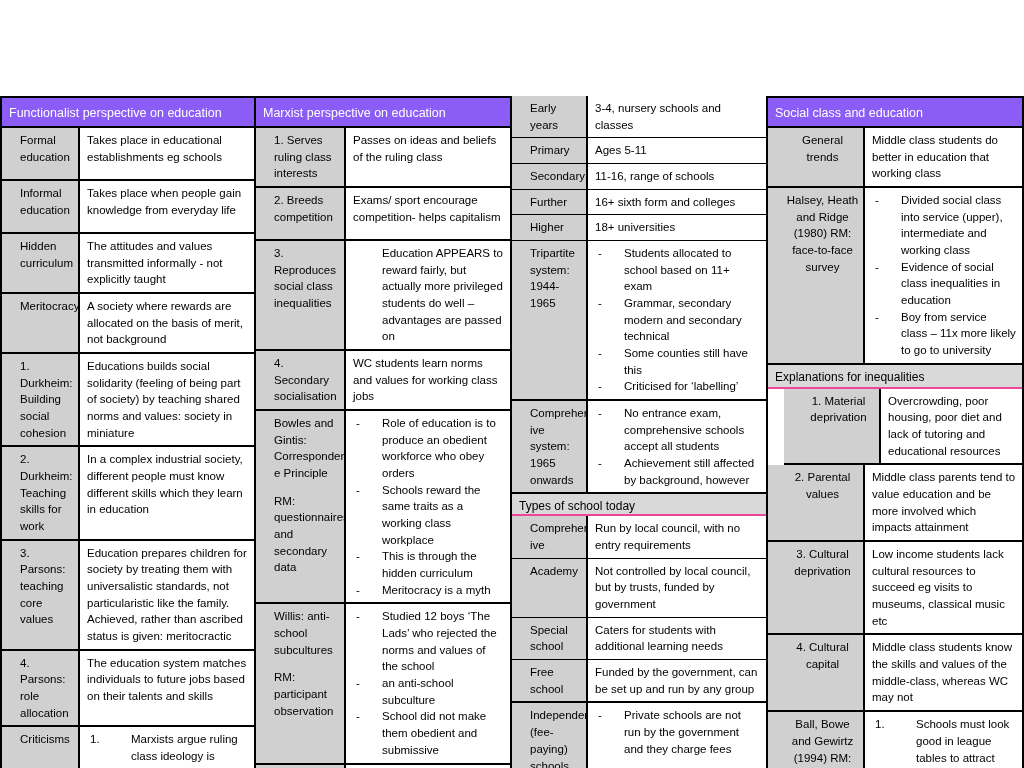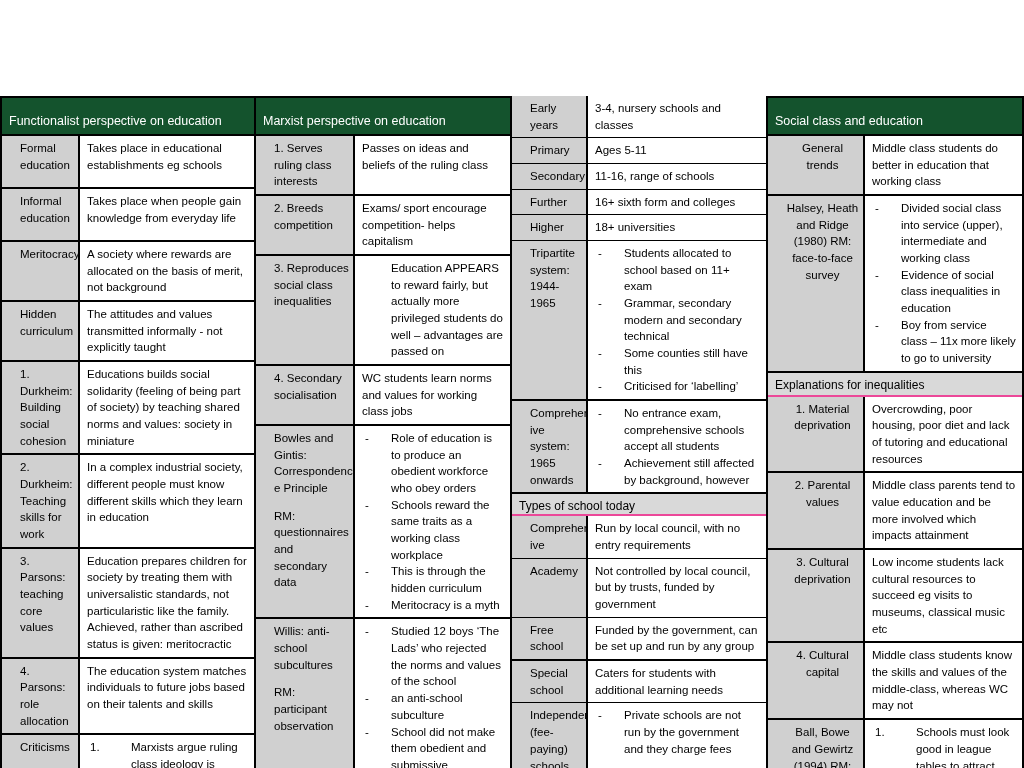--- a/index.html
+++ b/index.html
@@ -30,25 +30,25 @@
     border-left: 2px solid #000;
     border-right: 2px solid #000;
     background: #fff;
   }
   .col.c1 { width: 256px; border-left: 2px solid #000; }
   .col.c2 { width: 256px; border-left: 0; }
   .col.c3 { width: 256px; border-left: 0; }
   .col.c4 { width: 256px; border-left: 0; border-right: 2px solid #000; }
 
   .colhead {
-    background: #14532d;
+    background: #8b5cf6;
     color: #ffffff;
     font-size: 12.5px;
     line-height: 1.2;
-    padding: 16px 6px 5px 7px;
+    padding: 8px 6px 5px 7px;
     border-top: 2px solid #000;
     border-bottom: 2px solid #000;
     white-space: nowrap;
     overflow: hidden;
   }
   .bandhead {
     background: #d9d9d9;
     color: #000;
     font-size: 12px;
     line-height: 1.25;
@@ -76,21 +76,21 @@
     background: #fff;
     font-size: 11.5px;
     line-height: 1.45;
     padding: 4px 6px 4px 7px;
     flex: 1 1 auto;
     overflow: hidden;
   }
   
   .c1 .lab { width: 78px; }
   .c1 .val { width: 174px; }
-  .c2 .lab { width: 99px; }
+  .c2 .lab { width: 90px; }
   .c3 .lab { width: 76px; }
   .c4 .lab { width: 97px; text-align: center; }
 
   ul.bul, ol.num {
     margin: 0; padding: 0; list-style: none;
   }
   ul.bul > li {
     position: relative;
     padding-left: 29px;
     line-height: 1.45;
@@ -123,27 +123,27 @@
       <div class="col c1">
         <div class="colhead">Functionalist perspective on education</div>
         <div class="row" style="min-height: 53px;">
           <div class="lab">Formal education</div>
           <div class="val">Takes place in educational establishments eg schools</div>
         </div>
         <div class="row" style="min-height: 53px;">
           <div class="lab">Informal education</div>
           <div class="val">Takes place when people gain knowledge from everyday life</div>
         </div>
+        <div class="row" style="min-height: 52px;">
+          <div class="lab">Hidden curriculum</div>
+          <div class="val">The attitudes and values transmitted informally  - not explicitly taught</div>
+        </div>
         <div class="row" style="min-height: 57px;">
           <div class="lab">Meritocracy</div>
           <div class="val">A society where rewards are allocated on the basis of merit, not background</div>
-        </div>
-        <div class="row" style="min-height: 52px;">
-          <div class="lab">Hidden curriculum</div>
-          <div class="val">The attitudes and values transmitted informally  - not explicitly taught</div>
         </div>
         <div class="row" style="min-height: 72px;">
           <div class="lab">1. Durkheim: Building social cohesion</div>
           <div class="val">Educations builds social solidarity (feeling of being part of society) by teaching shared norms and values: society in miniature</div>
         </div>
         <div class="row" style="min-height: 70px;">
           <div class="lab">2. Durkheim: Teaching skills for work</div>
           <div class="val">In a complex industrial society, different people must know different skills which they learn in education</div>
         </div>
         <div class="row" style="min-height: 103px;">
@@ -263,28 +263,28 @@
         </div>
         <div class="bandhead" style="height: 22px;">Types of school today</div>
         <div class="row thin" style="min-height: 38px;">
           <div class="lab">Comprehens ive</div>
           <div class="val">Run by local council, with no entry requirements</div>
         </div>
         <div class="row thin" style="min-height: 39px;">
           <div class="lab">Academy</div>
           <div class="val">Not controlled by local council, but by trusts, funded by government</div>
         </div>
+        <div class="row thin" style="min-height: 38px;">
+          <div class="lab">Special school</div>
+          <div class="val">Caters for students with additional learning needs</div>
+        </div>
         <div class="row" style="min-height: 38px;">
           <div class="lab">Free school</div>
           <div class="val">Funded by the government, can be set up and run by any group</div>
         </div>
-        <div class="row thin" style="min-height: 38px;">
-          <div class="lab">Special school</div>
-          <div class="val">Caters for students with additional learning needs</div>
-        </div>
         <div class="row" style="min-height: 95px;">
           <div class="lab">Independent (fee-paying) schools</div>
           <div class="val">
             <ul class="bul">
               <li>Private schools are not run by the government and they charge fees</li>
             </ul>
           </div>
         </div>
       </div>
       <div class="col c4">
@@ -297,21 +297,21 @@
           <div class="lab">Halsey, Heath and Ridge (1980) RM: face-to-face survey</div>
           <div class="val">
             <ul class="bul">
               <li>Divided social class into service (upper), intermediate and working class</li>
               <li>Evidence of social class inequalities in education</li>
               <li>Boy from service class – 11x more likely to go to university</li>
             </ul>
           </div>
         </div>
         <div class="bandhead" style="height: 24px;">Explanations for inequalities</div>
-        <div class="row" style="min-height: 53px;">
+        <div class="row" style="min-height: 53px; margin-left: 16px;">
           <div class="lab">1. Material deprivation</div>
           <div class="val">Overcrowding, poor housing, poor diet and lack of tutoring and educational resources</div>
         </div>
         <div class="row" style="min-height: 52px;">
           <div class="lab">2. Parental values</div>
           <div class="val">Middle class parents tend to value education and be more involved which impacts attainment</div>
         </div>
         <div class="row" style="min-height: 59px;">
           <div class="lab">3. Cultural deprivation</div>
           <div class="val">Low income students lack cultural resources to succeed eg visits to museums, classical music etc</div>

